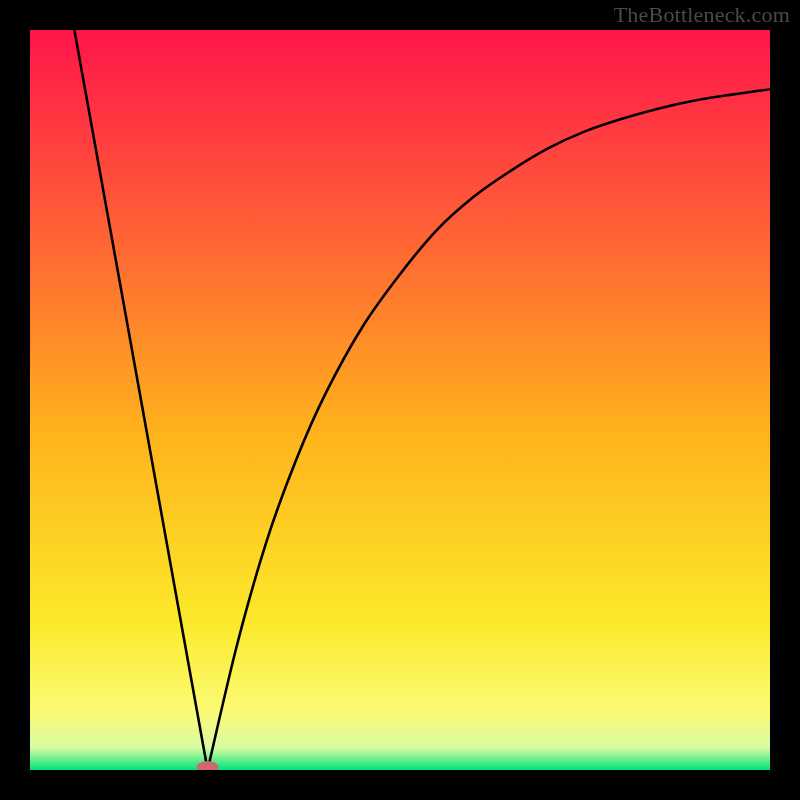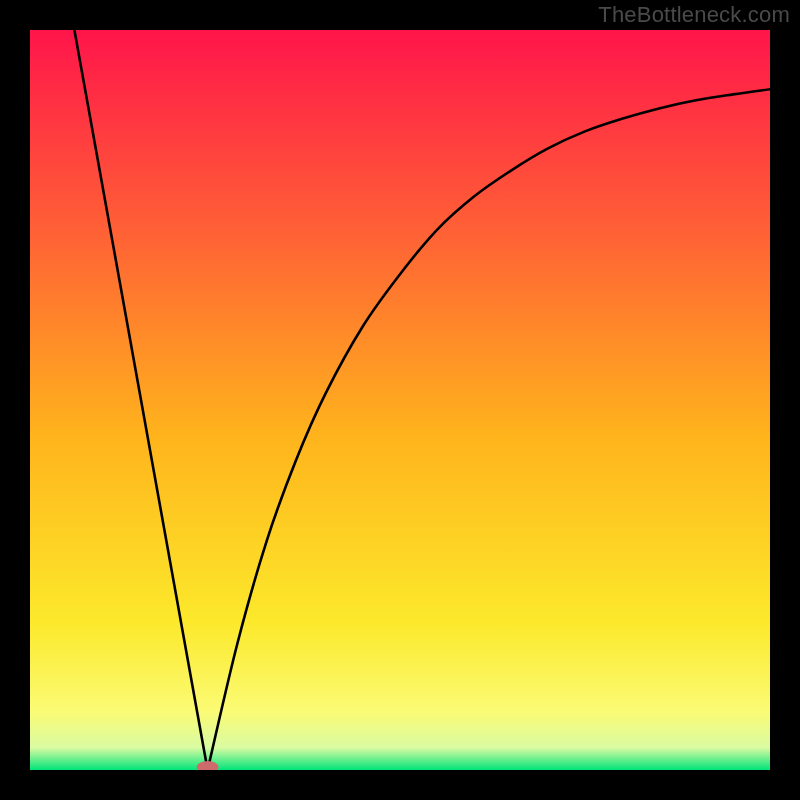--- a/index.html
+++ b/index.html
@@ -20,20 +20,21 @@
   .watermark {
     position: absolute;
     top: 2px;
     right: 10px;
     color: #4a4a4a;
     font-size: 22px;
     font-weight: 500;
     letter-spacing: 0.2px;
     z-index: 5;
     user-select: none;
+    font-family: Liberation Serif, serif;
   }
   svg.plot {
     position: absolute;
     left: 30px;
     top: 30px;
     width: 740px;
     height: 740px;
     display: block;
   }
   

